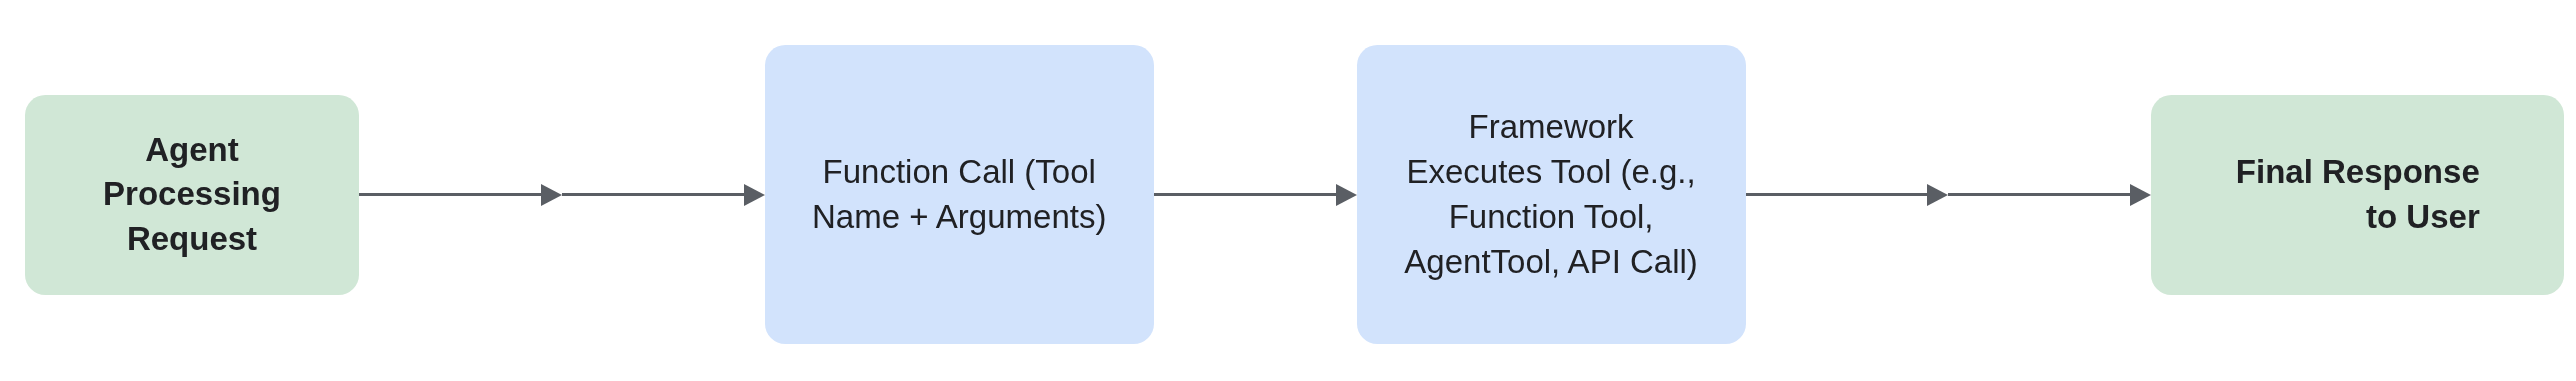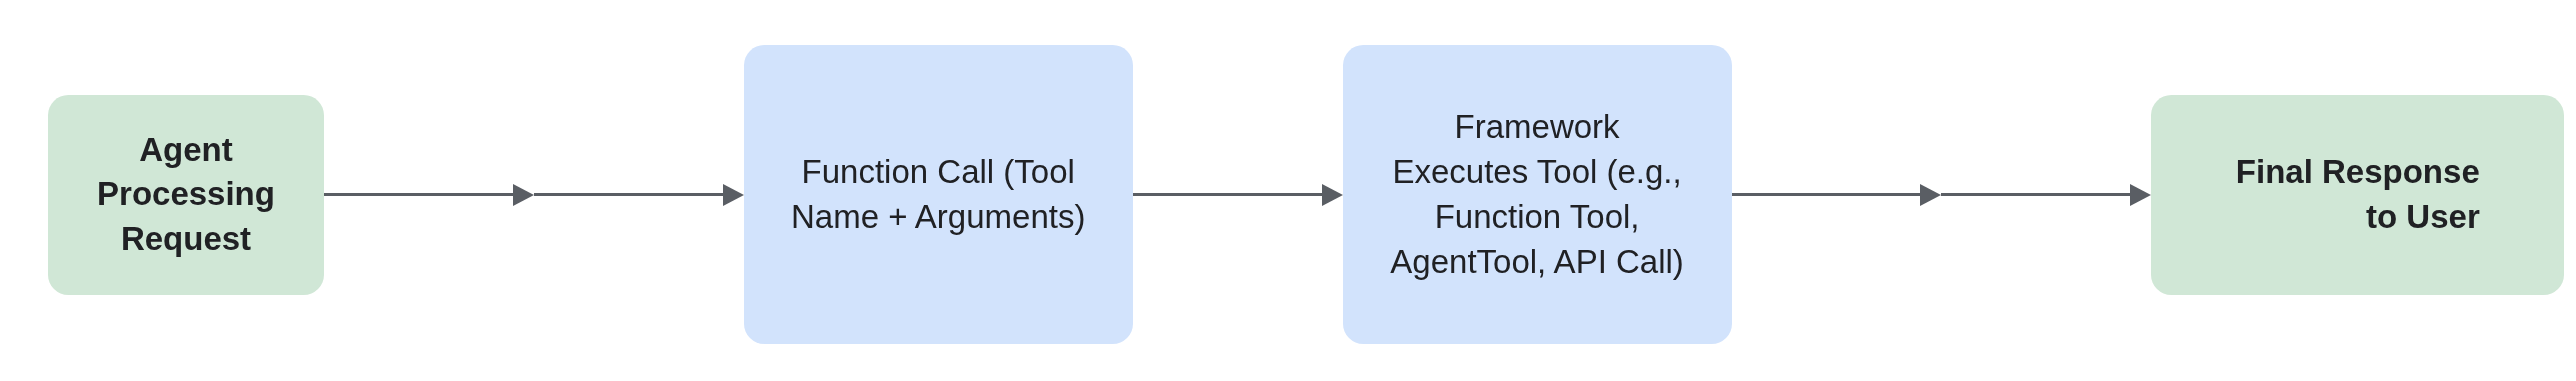--- a/index.html
+++ b/index.html
@@ -34,21 +34,21 @@
     font-size:33px;
     line-height:1.36;
     white-space:pre-line;
     padding:0 9.4px;
   }
   .node-terminal{
     background:var(--green);
     font-weight:700;
     height:200px;
   }
-  .node-start{width:276px;margin-left:23px;}
+  .node-start{width:334px;}
   .node-end{width:413px;text-align:right;}
   .node-process{
     background:var(--blue);
     font-weight:400;
     width:389px;
     height:299px;
   }
   .flow-arrow{
     flex:1 1 0;
     align-self:center;

